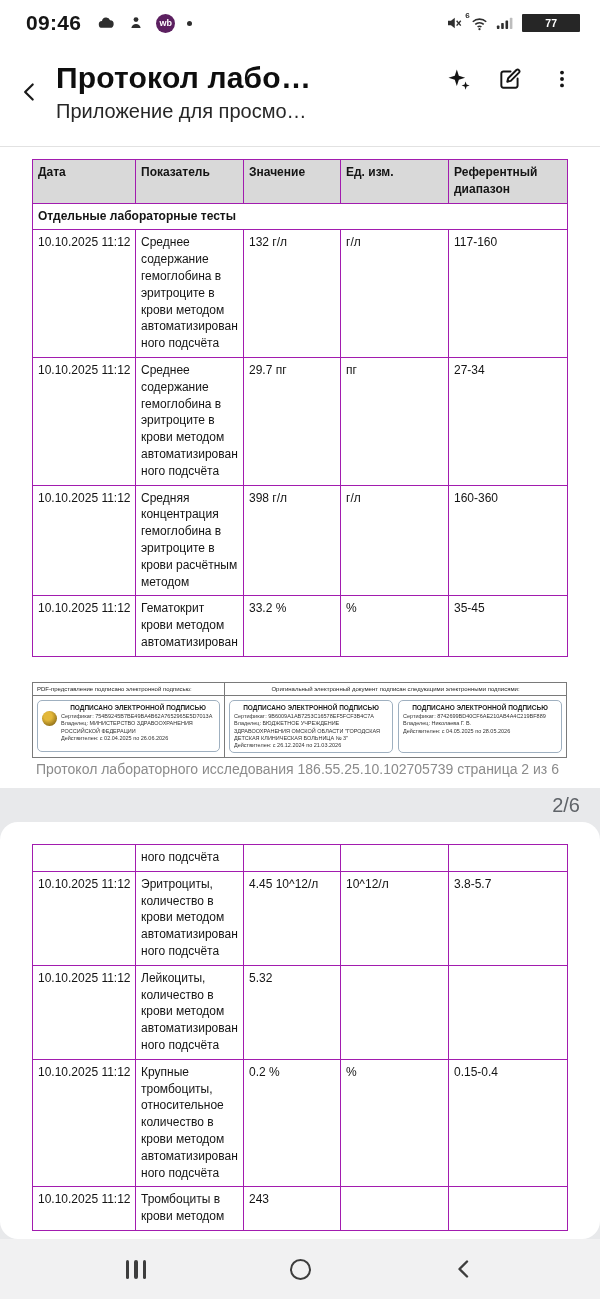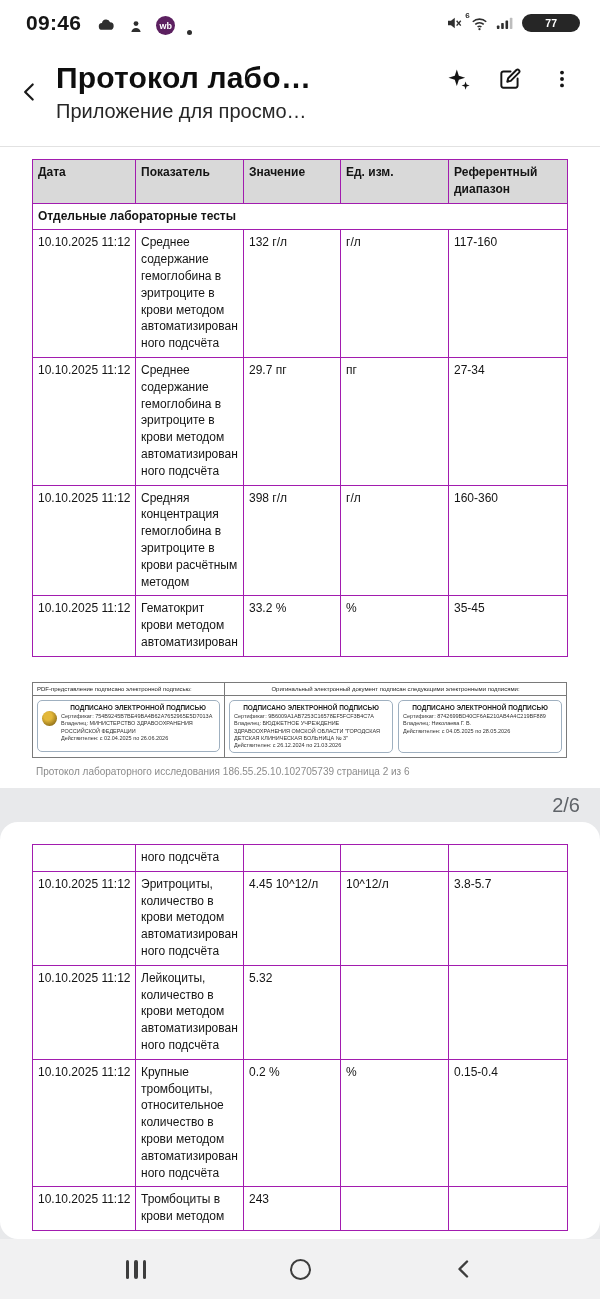--- a/index.html
+++ b/index.html
@@ -2,29 +2,29 @@
 <html><head>
 <meta charset="utf-8">
 <style>
   * { margin:0; padding:0; box-sizing:border-box; }
   html,body { width:600px; height:1299px; }
   body { font-family:"Liberation Sans", sans-serif; background:#fff; overflow:hidden; }
   .screen { width:600px; height:1299px; display:flex; flex-direction:column; }
 
   
   .status-bar { height:46px; background:#fff; display:flex; align-items:center; justify-content:space-between; padding:0 20px 0 26px; flex:0 0 auto; }
-  .sb-left { display:flex; align-items:flex-end; gap:12px; }
+  .sb-left { display:flex; align-items:center; gap:12px; }
   .sb-right { display:flex; align-items:center; gap:7px; }
   .sb-time { font-size:21px; font-weight:700; color:#151515; letter-spacing:.3px; margin-right:4px; }
   .sb-icon { display:inline-flex; align-items:center; justify-content:center; }
   .wb-badge { width:19px; height:19px; border-radius:50%; background:#5c2060; color:#fff; font-size:9px; font-weight:700; display:flex; align-items:center; justify-content:center; }
   .sb-dot { width:5px; height:5px; border-radius:50%; background:#2e2e2e; }
   .wifi-wrap { position:relative; }
   .wifi-gen { position:absolute; top:-3px; left:-5px; font-size:8px; font-weight:700; color:#2e2e2e; }
-  .battery-pill { min-width:29px; height:18px; border-radius:9px; background:#262626; color:#fff; font-size:10.5px; font-weight:700; display:flex; align-items:center; justify-content:center; padding:0 23px; }
+  .battery-pill { min-width:29px; height:18px; border-radius:1px; background:#262626; color:#fff; font-size:10.5px; font-weight:700; display:flex; align-items:center; justify-content:center; padding:0 23px; }
 
   
   .app-header { height:101px; background:#fff; display:flex; align-items:center; padding:0 16px 8px 8px; border-bottom:1px solid #e2e2e2; flex:0 0 auto; }
   .back-btn { width:44px; height:44px; display:flex; align-items:center; justify-content:center; flex:0 0 auto; }
   .title-col { flex:1; min-width:0; padding-left:4px; }
   .doc-title { font-size:30px; font-weight:700; color:#0e0e0e; letter-spacing:.2px; white-space:nowrap; overflow:hidden; }
   .doc-subtitle { font-size:20px; color:#262626; margin-top:5px; white-space:nowrap; overflow:hidden; }
   .header-actions { display:flex; align-items:center; gap:8px; margin-bottom:26px; }
   .action-btn { width:44px; height:44px; display:flex; align-items:center; justify-content:center; }
 
@@ -52,21 +52,21 @@
   .sig-right { flex:1; }
   .sig-head { font-size:6px; color:#1f1f1f; padding:3px 4px; border-bottom:1px solid #7a7a7a; min-height:12px; }
   .sig-head.center { text-align:center; }
   .sig-body { padding:4px; }
   .stamps { display:flex; gap:5px; }
   .stamp { border:1px solid #9fb0c0; border-radius:5px; padding:2px 4px 3px; min-height:52px; flex:1; overflow:hidden; background:#fff; }
   .stamp-flex { display:flex; gap:4px; align-items:flex-start; }
   .emblem { width:15px; height:15px; flex:0 0 auto; margin-top:8px; border-radius:50%; background:radial-gradient(circle at 40% 35%, #e3b83a 0 30%, #9c7a1e 70%, #6e5512 100%); }
   .stamp-title { font-size:6.5px; font-weight:700; text-align:center; color:#1f1f1f; margin:1px 0 2px; line-height:1.2; }
   .stamp-line { font-size:5.5px; color:#333; line-height:1.3; overflow-wrap:anywhere; }
-  .doc-footer { position:absolute; left:36px; bottom:11px; font-size:10px; color:#8b8b8b; }
+  .doc-footer { position:absolute; left:36px; bottom:11px; font-size:14px; color:#8b8b8b; }
 
   
   .nav-bar { height:60px; background:#f1f1f2; display:flex; align-items:center; justify-content:space-between; padding:0 112px; flex:0 0 auto; }
   .nav-btn { width:48px; height:48px; display:flex; align-items:center; justify-content:center; }
   .bars { display:flex; gap:5px; }
   .bars i { display:block; width:3.5px; height:19px; background:#3d3d3d; border-radius:2px; }
   .home-circle { width:21px; height:21px; border:2.6px solid #3d3d3d; border-radius:50%; }
 </style>
 </head>
 <body>

